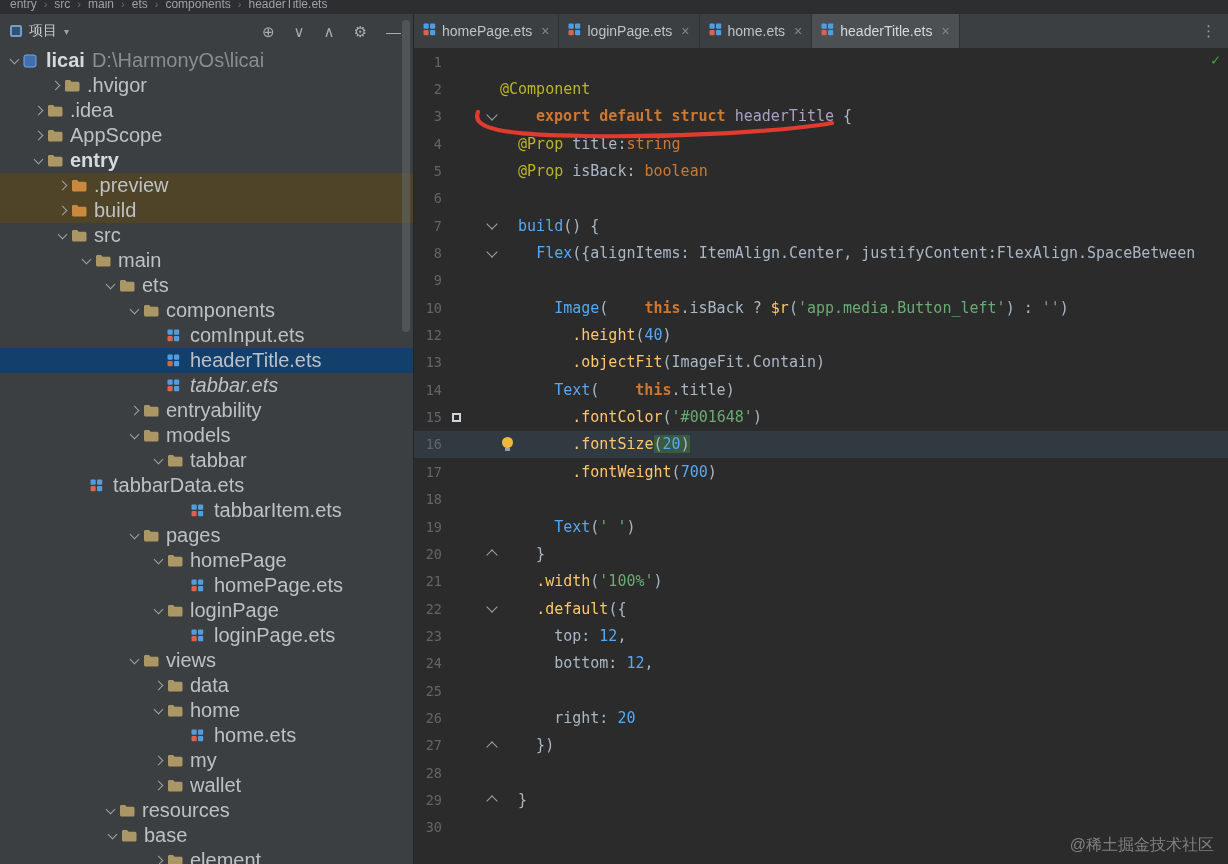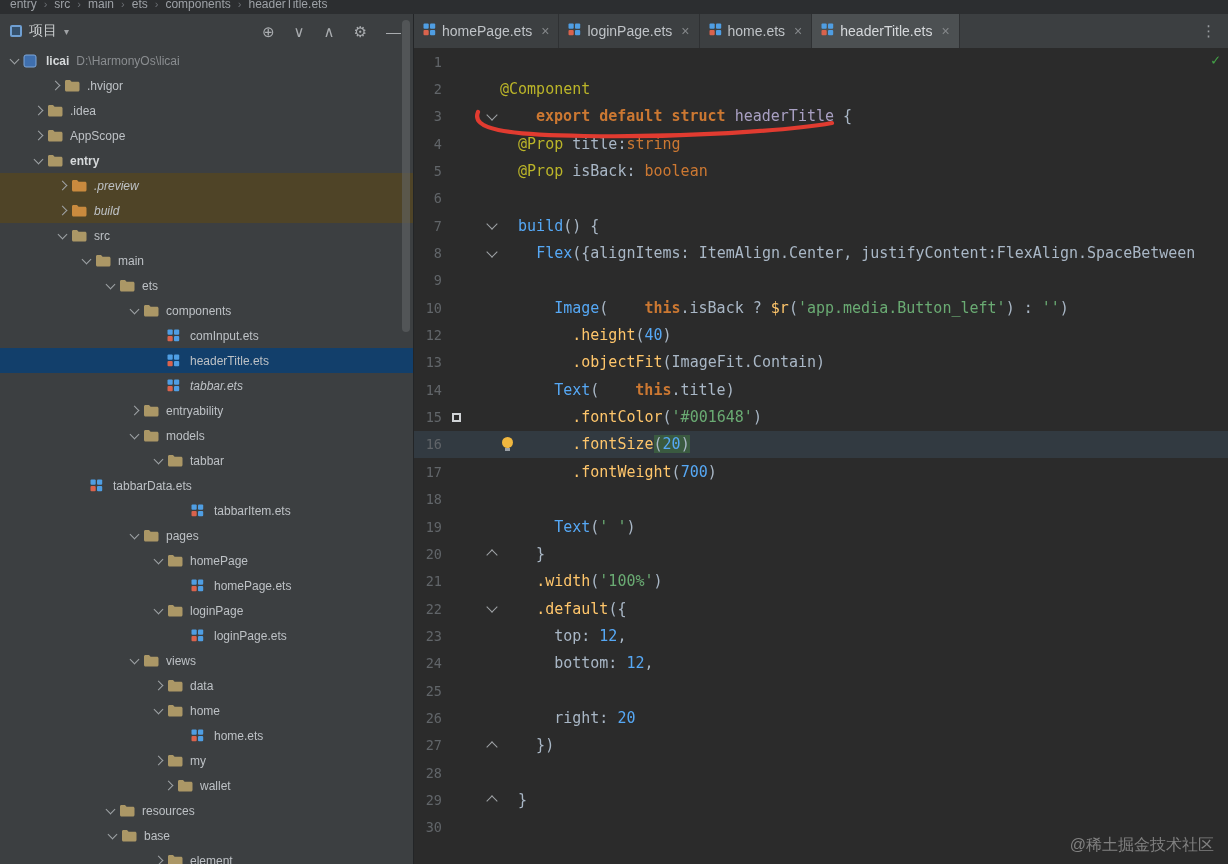--- a/index.html
+++ b/index.html
@@ -19,24 +19,24 @@
   .project-pane{width:413px;flex:none;background:#3c3f41;border-right:1px solid #232527;
                 display:flex;flex-direction:column;position:relative;}
   .pane-header{height:34px;flex:none;display:flex;align-items:center;gap:7px;
                padding:0 12px 0 10px;color:#c9ccce;font-size:14px;}
   .pv-icon{width:12px;height:12px;border:2px solid #6f9fd2;border-radius:2px;box-sizing:border-box;
            background:#35506b;}
   .pane-caret{font-size:10px;color:#9fa2a5;}
   .pane-icons{margin-left:auto;display:flex;gap:19px;color:#a9acaf;font-size:15px;line-height:1;}
   .pane-icon{cursor:pointer;}
 
-  .tree{flex:1;overflow:hidden;font-size:12px;color:#bdc1c5;position:relative;}
+  .tree{flex:1;overflow:hidden;font-size:20px;color:#bdc1c5;position:relative;}
   .tree-row{height:25px;display:flex;align-items:center;white-space:nowrap;cursor:pointer;}
   .tree-row.sel-blue{background:var(--sel_blue);}
-  .tree-row.sel-tan{background:var(--sel_tan);font-style:italic;}
+  .tree-row.sel-tan{background:var(--sel_tan);}
   .chev{width:17px;flex:none;display:flex;align-items:center;justify-content:center;}
   .chev i{display:inline-block;width:6px;height:6px;border-right:1.5px solid #9fa3a6;border-bottom:1.5px solid #9fa3a6;}
   .chev i.closed{transform:rotate(-45deg);}
   .chev i.open{transform:rotate(45deg);margin-top:-3px;}
   .ticon{width:21px;flex:none;display:flex;align-items:center;}
   .tlabel{margin-left:2px;}
   .tlabel.bold{font-weight:bold;color:#d6d9db;}
   .tpath{margin-left:7px;color:#8a8d90;}
   .tree-scrollbar{position:absolute;right:3px;top:6px;width:8px;height:312px;border-radius:4px;
                   background:#65686a;opacity:.55;cursor:pointer;}
@@ -443,21 +443,21 @@
             <span class="chev">
               <i class="closed"></i>
             </span>
             <span class="ticon">
               <svg width="16" height="13" viewBox="0 0 16 13">
     <path d="M1 2.5 C1 1.7 1.6 1 2.4 1 H6 l1.6 1.8 H14 c0.8 0 1.5 0.7 1.5 1.5 V11 c0 0.8 -0.7 1.5 -1.5 1.5 H2.5 C1.7 12.5 1 11.8 1 11 Z" style="fill:var(--folder)"></path>
   </svg>
             </span>
             <span class="tlabel">my</span>
           </div>
-          <div class="tree-row" style="padding-left: 150px; margin-left: 10px;">
+          <div class="tree-row" style="padding-left: 150px;">
             <span class="chev">
               <i class="closed"></i>
             </span>
             <span class="ticon">
               <svg width="16" height="13" viewBox="0 0 16 13">
     <path d="M1 2.5 C1 1.7 1.6 1 2.4 1 H6 l1.6 1.8 H14 c0.8 0 1.5 0.7 1.5 1.5 V11 c0 0.8 -0.7 1.5 -1.5 1.5 H2.5 C1.7 12.5 1 11.8 1 11 Z" style="fill:var(--folder)"></path>
   </svg>
             </span>
             <span class="tlabel">wallet</span>
           </div>

